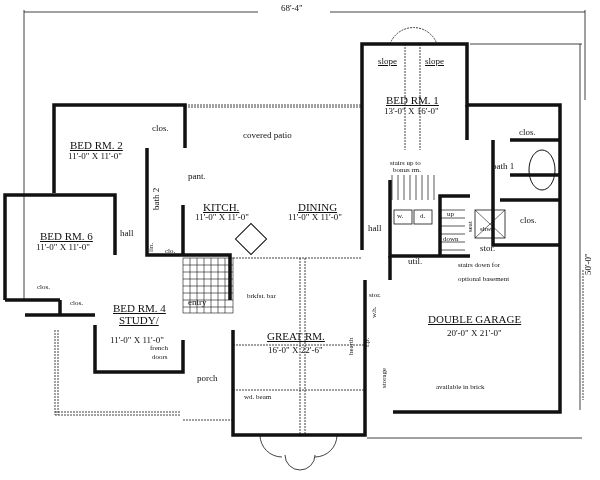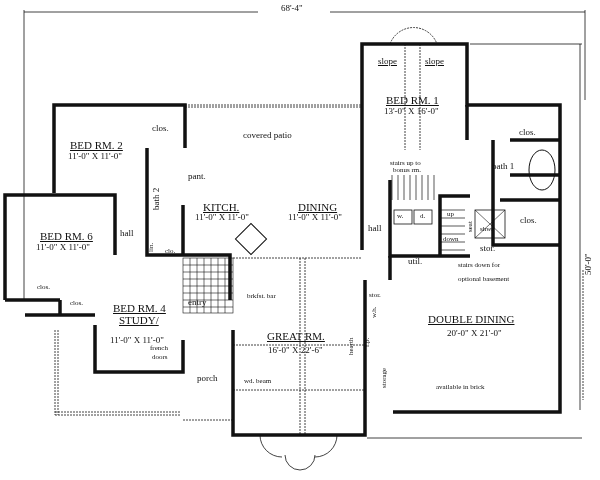--- a/index.html
+++ b/index.html
@@ -152,23 +152,23 @@
 
 <div class="lbl room" style="left:203px;top:202px;">KITCH.</div>
 <div class="lbl dim" style="left:195px;top:213px;">11'-0" X 11'-0"</div>
 <div class="lbl room" style="left:298px;top:202px;">DINING</div>
 <div class="lbl dim" style="left:288px;top:213px;">11'-0" X 11'-0"</div>
 <div class="lbl xs" style="left:247px;top:264px;margin-top:29px;">brkfst. bar</div>
 <div class="lbl sm" style="left:188px;top:172px;">pant.</div>
 
 <div class="lbl room" style="left:267px;top:331px;">GREAT RM.</div>
 <div class="lbl dim" style="left:268px;top:346px;">16'-0" X 22'-6"</div>
-<div class="lbl xs" style="left:244px;top:378px;">wd. beam</div>
-
-<div class="lbl room" style="left:428px;top:314px;">DOUBLE DINING</div>
+<div class="lbl xs" style="left:244px;top:394px;">wd. beam</div>
+
+<div class="lbl room" style="left:428px;top:314px;">DOUBLE GARAGE</div>
 <div class="lbl dim" style="left:447px;top:329px;">20'-0" X 21'-0"</div>
 <div class="lbl xs" style="left:436px;top:384px;">available in brick</div>
 
 <div class="lbl sm" style="left:243px;top:131px;">covered patio</div>
 <div class="lbl sm" style="left:492px;top:162px;">bath 1</div>
 <div class="lbl sm vert" style="left:152px;top:210px;">bath 2</div>
 <div class="lbl sm" style="left:120px;top:229px;">hall</div>
 <div class="lbl sm" style="left:368px;top:224px;">hall</div>
 <div class="lbl xs vert" style="left:148px;top:252px;">lin.</div>
 <div class="lbl xs" style="left:165px;top:248px;">clo.</div>

